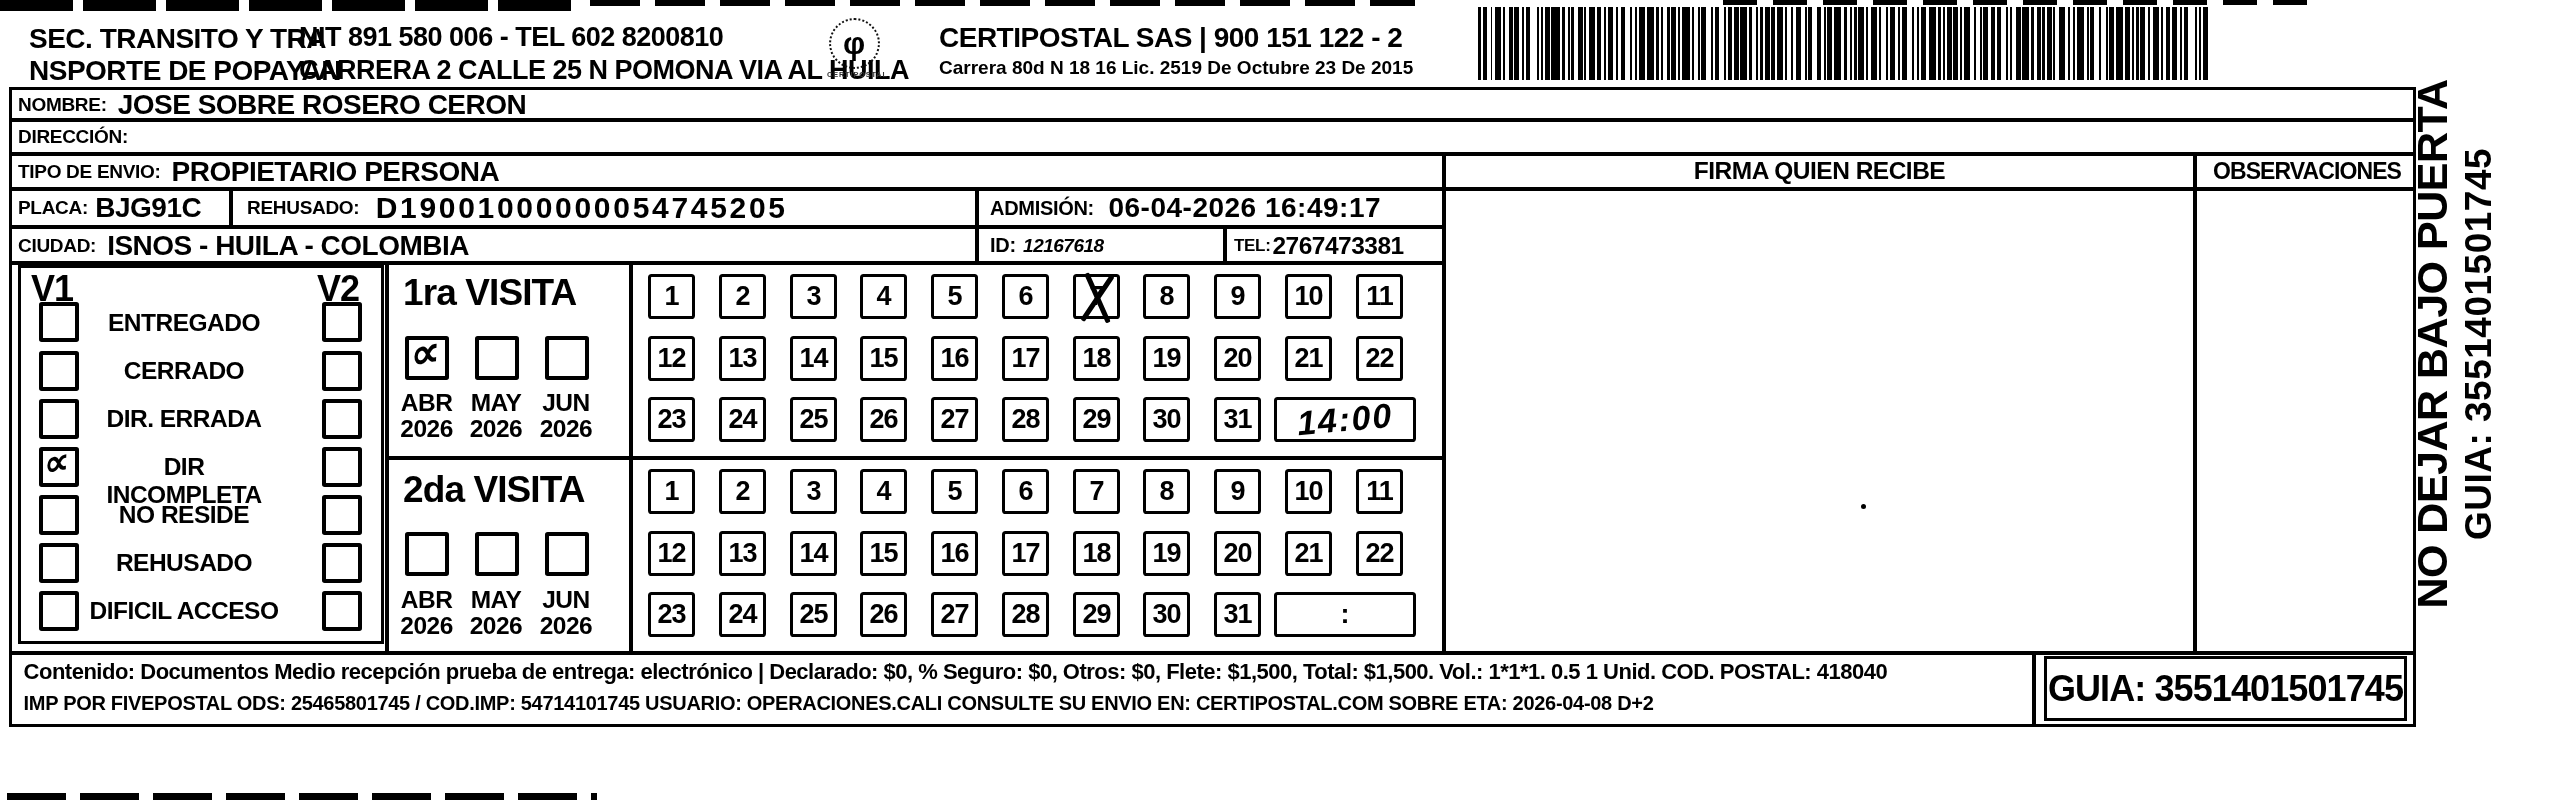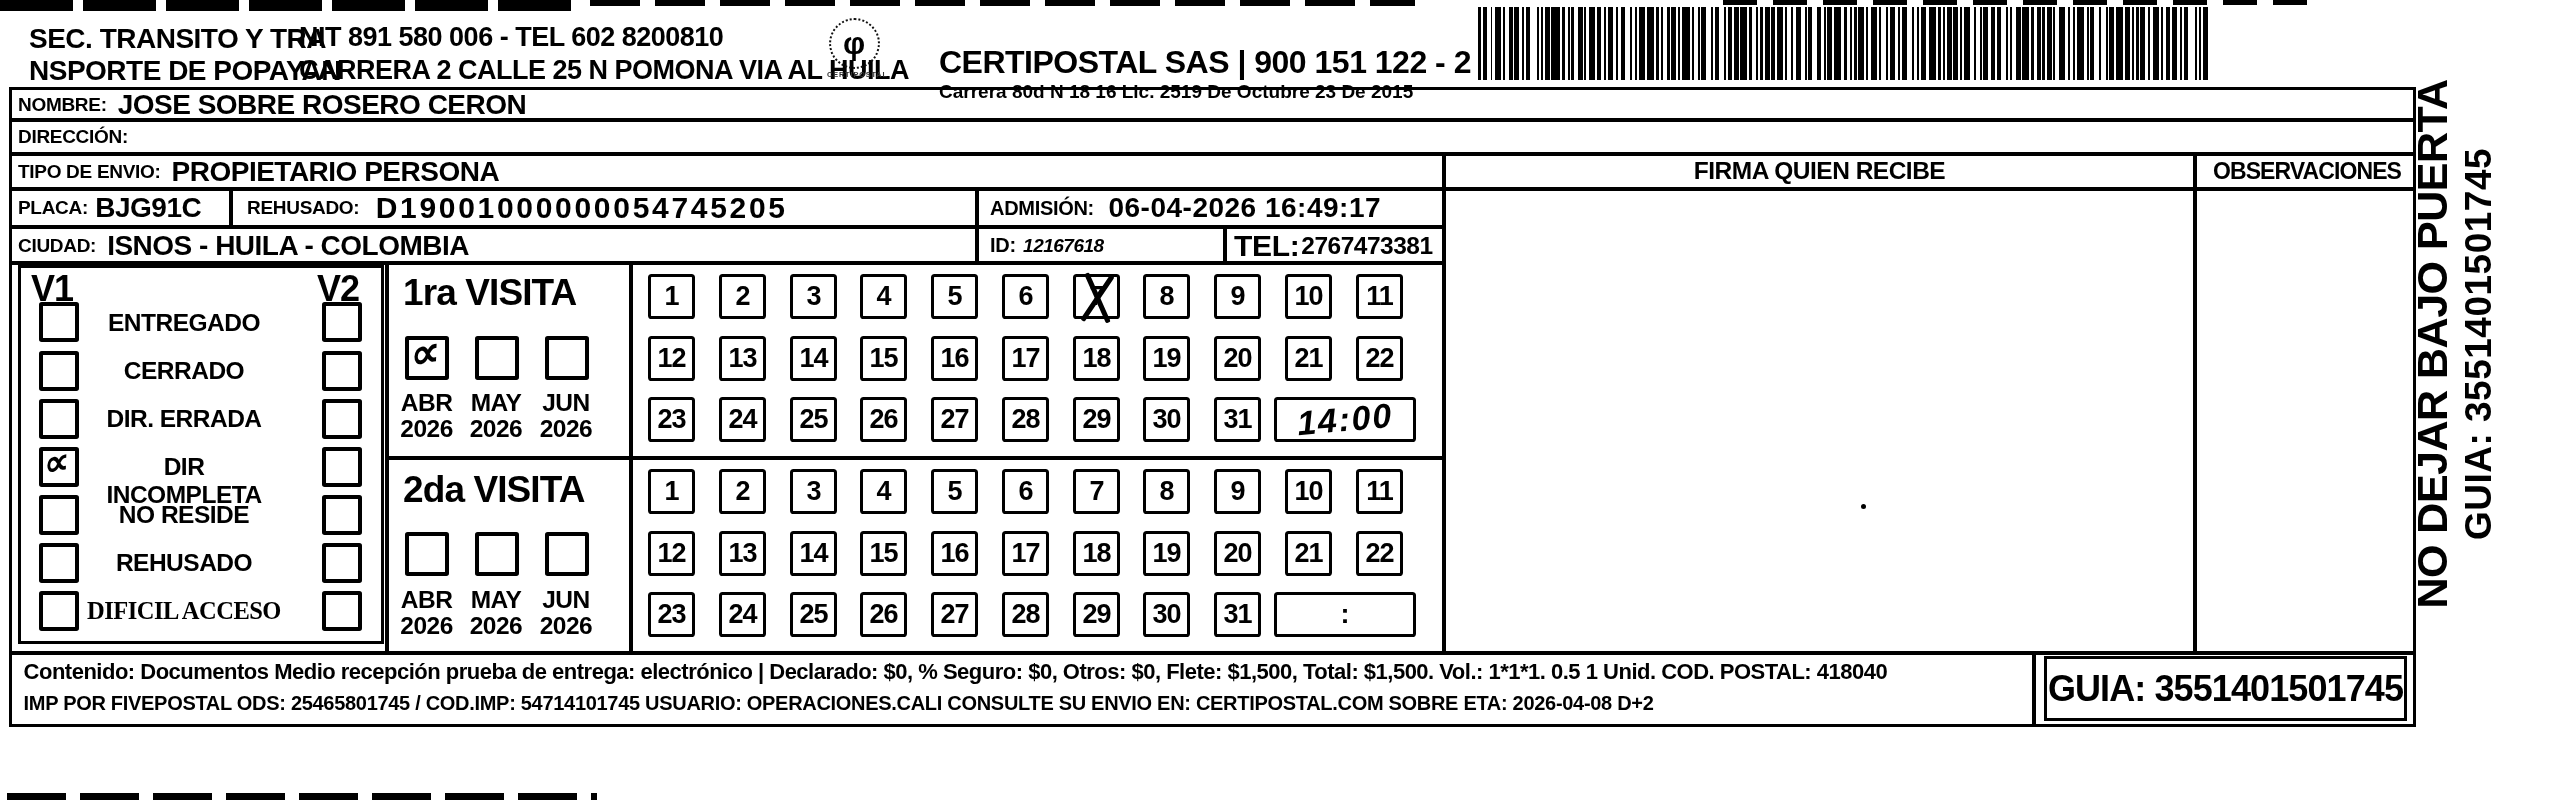--- a/index.html
+++ b/index.html
@@ -11,21 +11,21 @@
   .outer-border{position:absolute;left:9px;top:87px;width:2407px;height:640px;
                 border:3.6px solid #000;box-sizing:border-box;}
   
   .sender{position:absolute;left:29px;top:23px;font-weight:bold;font-size:28px;line-height:32px;letter-spacing:-0.5px;}
   .sender-contact{position:absolute;left:299px;top:21px;font-weight:bold;font-size:27px;line-height:33px;letter-spacing:-0.5px;}
   .logo{position:absolute;left:827px;top:18px;width:54px;text-align:center;}
   .logo-circle{width:47px;height:47px;margin:0 auto;border:2.7px dotted #111;border-radius:50%;
                display:flex;align-items:center;justify-content:center;font-size:31px;font-weight:bold;}
   .logo-text{font-size:7.3px;font-weight:bold;letter-spacing:0.9px;color:#333;margin-top:0.9px;}
   .carrier{position:absolute;left:939px;top:20px;}
-  .carrier-name{font-weight:bold;font-size:32px;letter-spacing:-0.5px;line-height:36px;margin-top:24px;}
+  .carrier-name{font-weight:bold;font-size:28px;letter-spacing:-0.5px;line-height:36px;}
   .carrier-address{font-weight:bold;font-size:19px;letter-spacing:0px;line-height:23.6px;}
   .barcode{position:absolute;left:1478px;top:7.3px;width:737px;height:73px;}
   
   .strip{position:absolute;background:repeating-linear-gradient(90deg,#000 0 73px,transparent 73px 83px);}
   
   .fieldrow{position:absolute;display:flex;align-items:center;gap:11px;white-space:nowrap;}
   .lbl{font-weight:bold;font-size:19px;letter-spacing:-0.3px;}
   .val{font-weight:bold;font-size:28px;letter-spacing:-0.5px;}
   .val-doc{font-size:30px;letter-spacing:2.7px;}
   .hdr-cell{position:absolute;display:flex;align-items:center;justify-content:center;
@@ -261,21 +261,21 @@
   </div>
   <div class="fieldrow" style="left:18px;top:229px;height:33px;">
     <span class="lbl">CIUDAD:</span>
     <span class="val">ISNOS - HUILA - COLOMBIA</span>
   </div>
   <div class="fieldrow" style="left:990px;top:229px;height:33px;gap:7.3px;">
     <span class="lbl" style="font-size:20px;">ID:</span>
     <span class="val" style="font-size:19px;font-style:italic;">12167618</span>
   </div>
   <div class="fieldrow" style="left:1234px;top:229px;height:33px;gap:1.8px;">
-    <span class="lbl" style="font-size:30px;">TEL:</span>
+    <span class="lbl" style="font-size:17px;">TEL:</span>
     <span class="val" style="font-size:24.5px;">2767473381</span>
   </div>
 
   <div class="hdr-cell" style="left:1446px;top:154px;width:747px;height:34px;">FIRMA QUIEN RECIBE</div>
   <div class="hdr-cell" style="left:2197px;top:154px;width:220px;height:34px;font-size:23px;letter-spacing:-0.9px;">OBSERVACIONES</div>
   <div class="abs" style="left:1446px;top:190px;width:747px;height:461px;"></div>
   <div class="abs" style="left:2197px;top:190px;width:220px;height:461px;"></div>
 
   <div class="status-panel">
     <div class="vhead" style="left:10px;">V1</div>
@@ -294,21 +294,21 @@
       </div>
       <div class="status-label" style="top: 185px;">DIR INCOMPLETA</div>
       <div class="cb" style="left: 301px; top: 179px;"></div>
       <div class="cb" style="left: 18px; top: 227px;"></div>
       <div class="status-label" style="top: 233px;">NO RESIDE</div>
       <div class="cb" style="left: 301px; top: 227px;"></div>
       <div class="cb" style="left: 18px; top: 275px;"></div>
       <div class="status-label" style="top: 281px;">REHUSADO</div>
       <div class="cb" style="left: 301px; top: 275px;"></div>
       <div class="cb" style="left: 18px; top: 323px;"></div>
-      <div class="status-label" style="top: 329px; font-family: Liberation Serif, serif;">DIFICIL ACCESO</div>
+      <div class="status-label" style="top: 329px;">DIFICIL ACCESO</div>
       <div class="cb" style="left: 301px; top: 323px;"></div>
     </div>
 
   <div class="visit-cell" style="top:265px;height:191px;">
     <div class="visit-title" style="top:7.3px;">1ra VISITA</div>
   <div class="mb" style="left: 20px; top: 71px;">
         <div class="mark mark-big">∝</div>
       </div>
       <div class="month-label" style="left: 3.6px; top: 125px;">
         <div>ABR</div>

